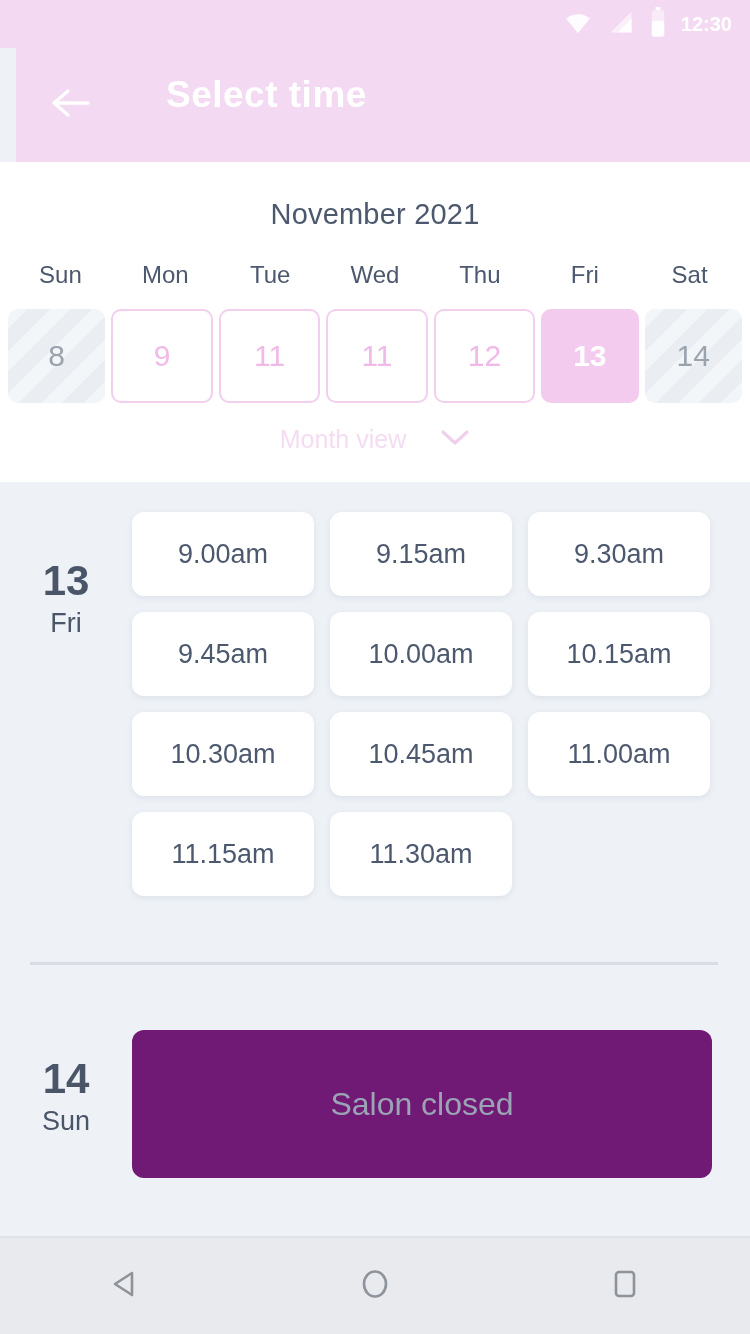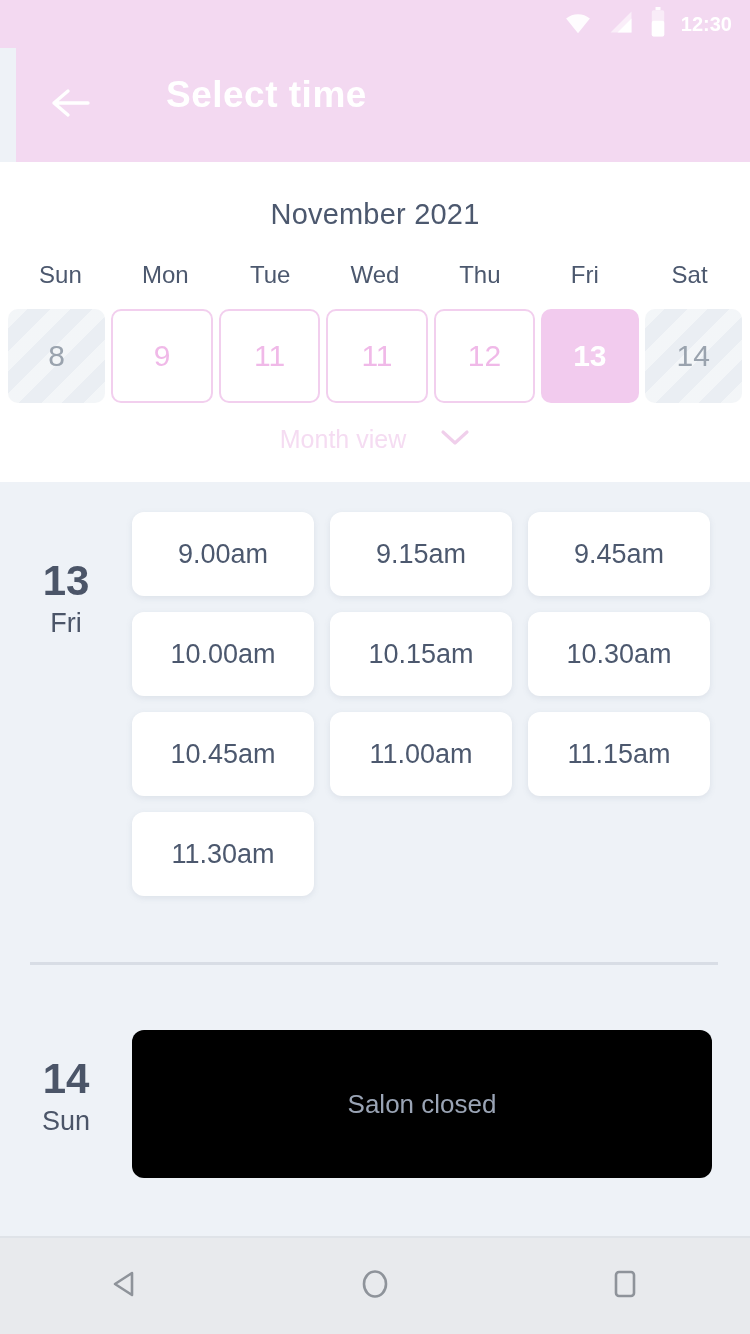--- a/index.html
+++ b/index.html
@@ -99,23 +99,23 @@
     box-shadow:0 2px 6px rgba(100,115,140,0.13);
   }
 
   .divider {
     position:absolute; left:30px; width:688px; height:3px;
     background:#d8dde5;
   }
 
   .closed-card {
     position:absolute; left:132px; width:580px; height:148px;
-    background:#000000; border-radius:12px;
-    display:flex; align-items:center; justify-content:center;
-    color:#9aa4b5; font-size:26px;
+    background:#701a75; border-radius:12px;
+    display:flex; align-items:center; justify-content:center;
+    color:#9aa4b5; font-size:32px;
   }
 
   
   .navbar {
     position:absolute; left:0; bottom:0; width:750px; height:98px;
     background:#e8eaed; border-top:2px solid #dfe3e8;
     display:flex; align-items:center; justify-content:space-around;
   }
   .nav-btn {
     width:110px; height:98px; display:flex; align-items:center;
@@ -194,20 +194,21 @@
   </div>
 
   <div class="daysec" style="top:512px; height:420px;">
     <div class="daysec-label" style="top:48px;">
       <div class="daysec-num">13</div>
       <div class="daysec-dow">Fri</div>
     </div>
     <div class="slots">
       <div class="slot">9.00am</div>
       <div class="slot">9.15am</div>
+      <div class="slot">9.30am</div>
       <div class="slot">9.45am</div>
       <div class="slot">10.00am</div>
       <div class="slot">10.15am</div>
       <div class="slot">10.30am</div>
       <div class="slot">10.45am</div>
       <div class="slot">11.00am</div>
       <div class="slot">11.15am</div>
       <div class="slot">11.30am</div>
     </div>
   </div>

